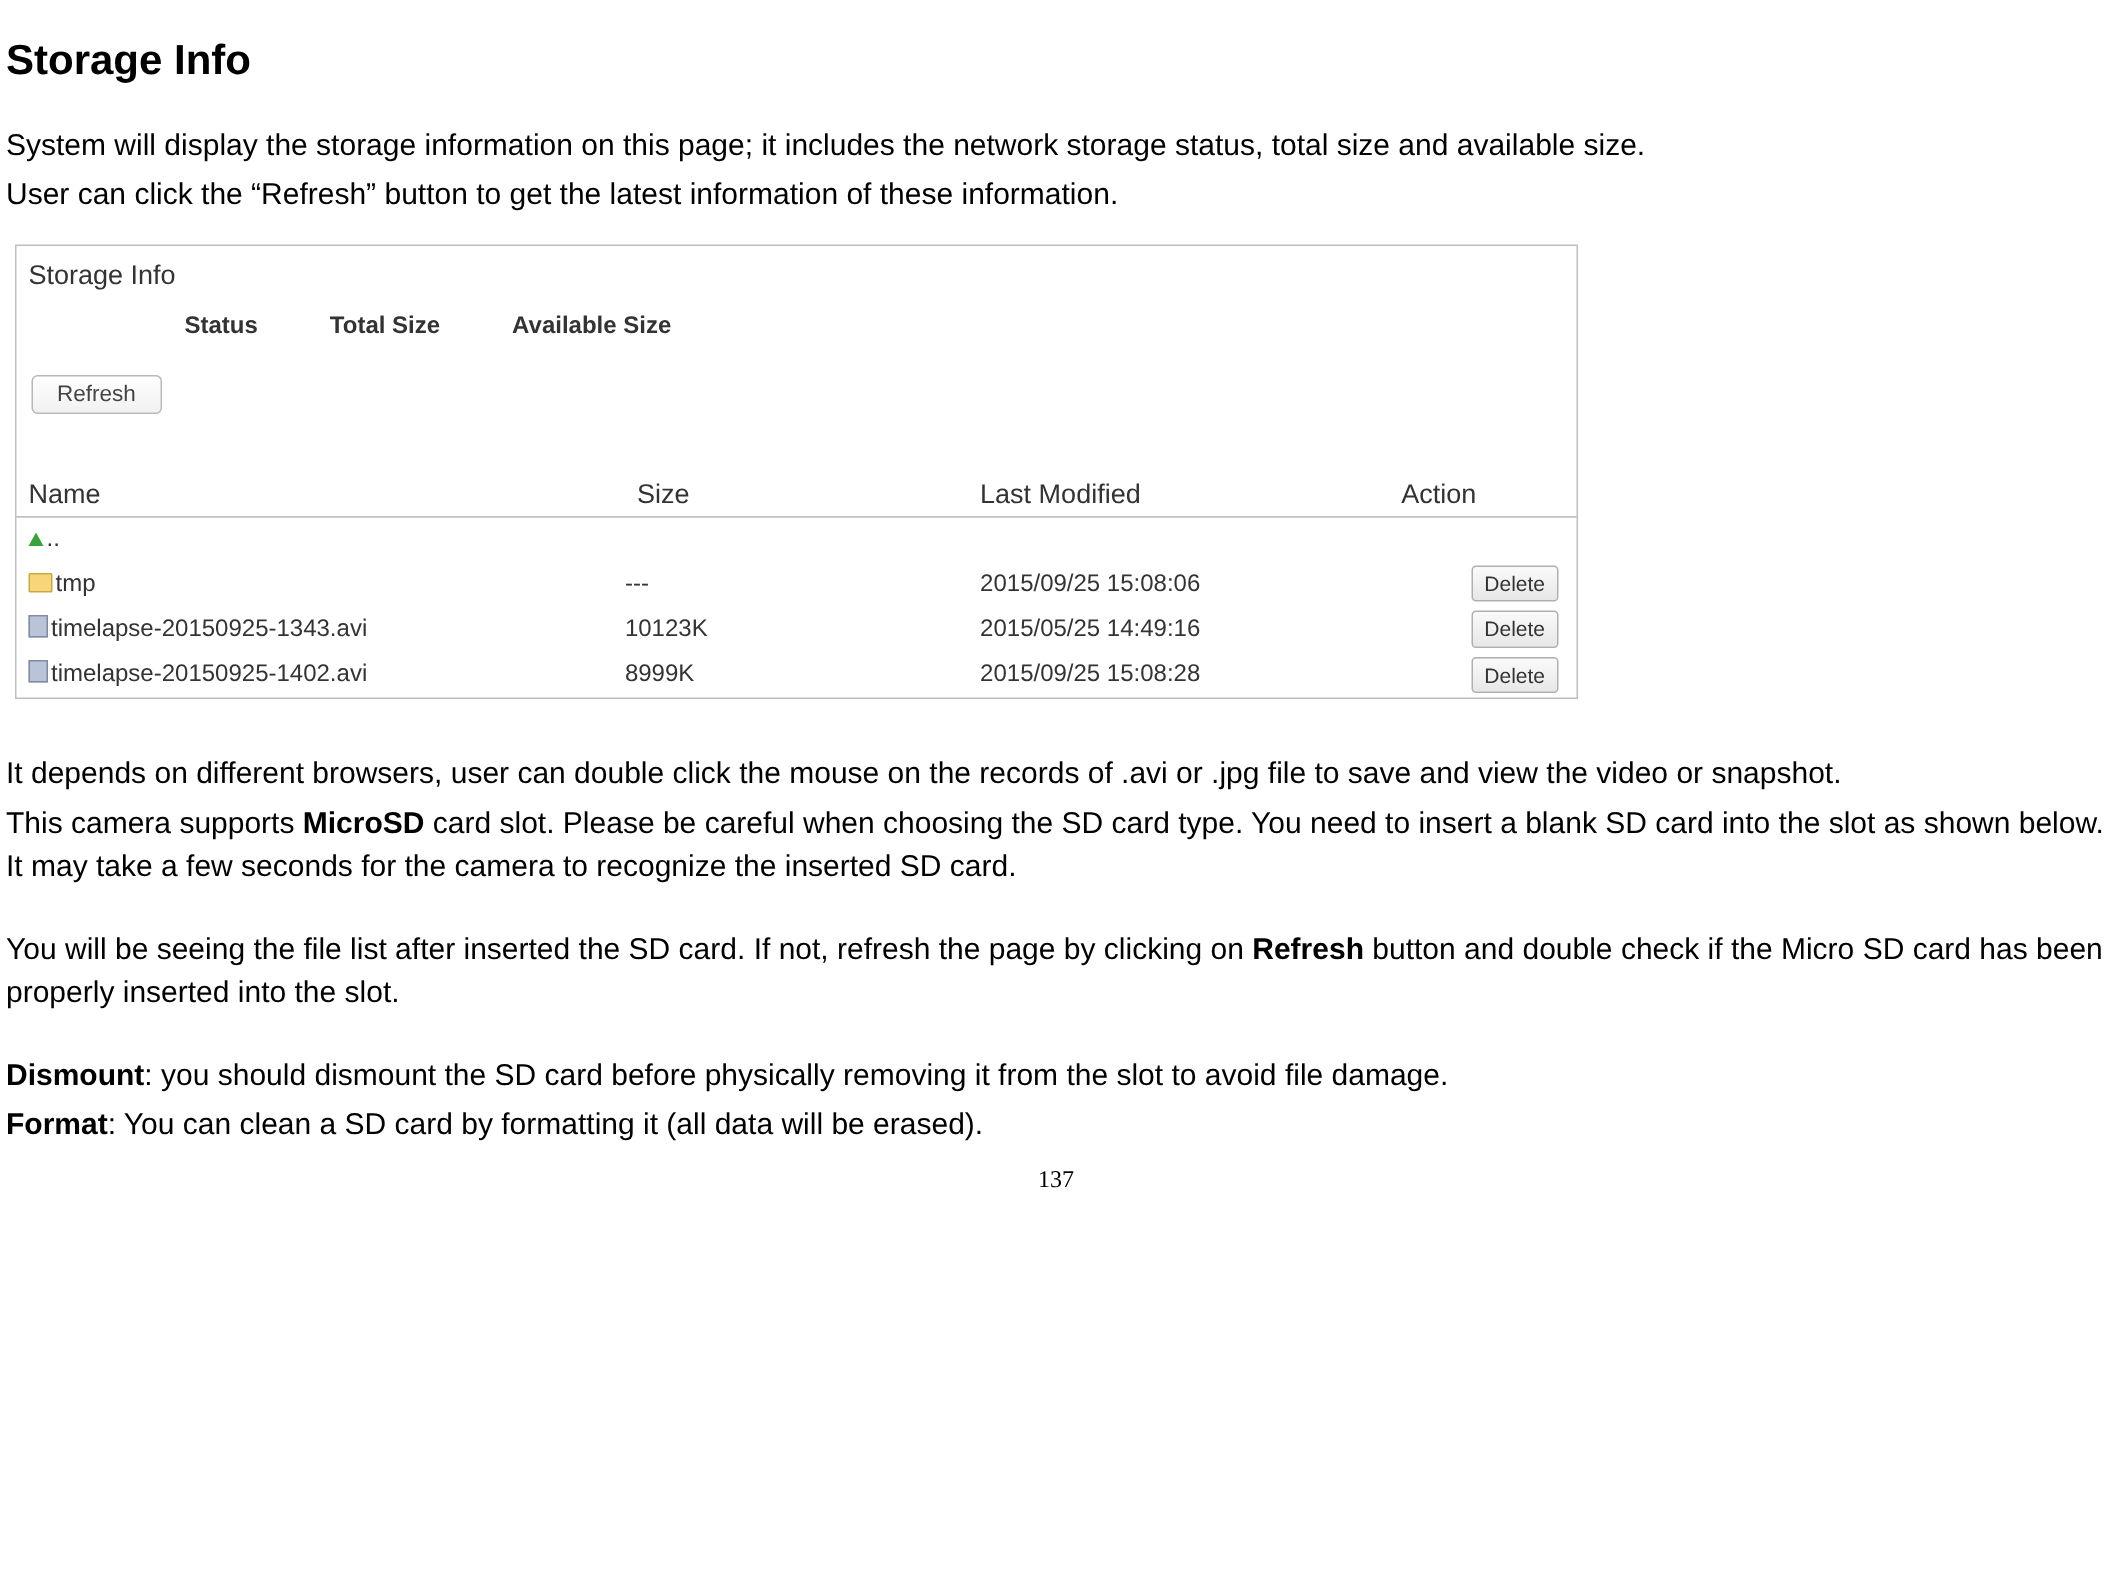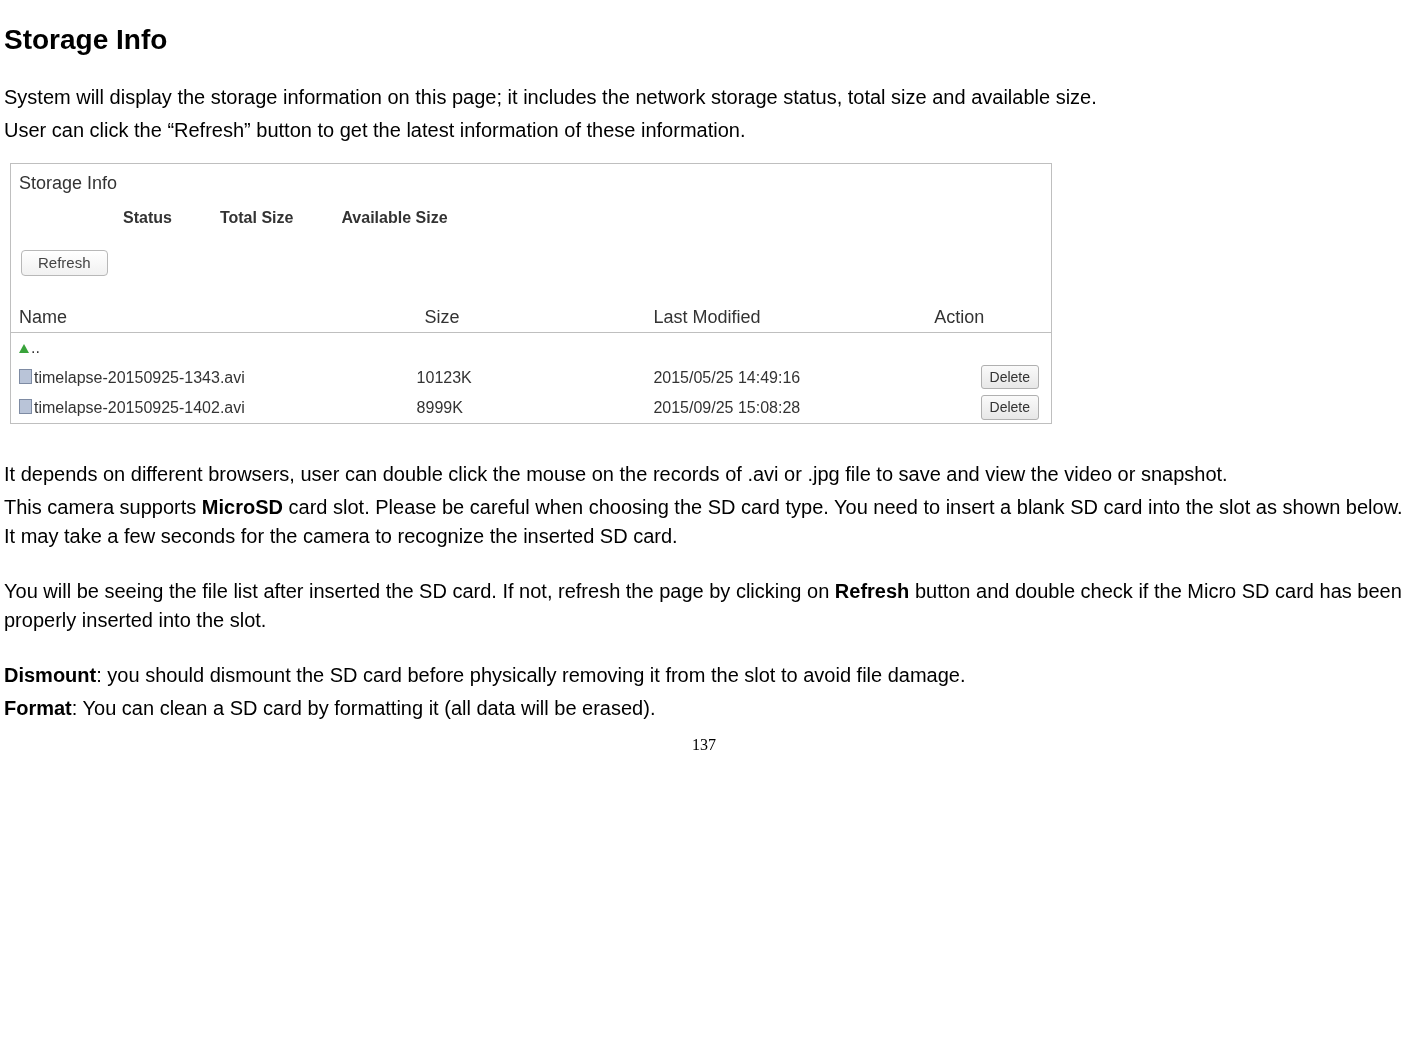--- a/index.html
+++ b/index.html
@@ -70,21 +70,21 @@
     line-height: 18px;
   }
   .btn + .btn { margin-left: 6px; }
   .refresh-wrap { padding: 6px 0 14px 10px; }
   
   table.files {
     width: 100%;
     border-collapse: collapse;
     font-size: 16px;
     color: #333;
-    margin-top: 10px;
+    margin-top: 22px;
   }
   table.files thead th {
     font-weight: 400;
     font-size: 18px;
     text-align: left;
     border-bottom: 1px solid #bfbfbf;
     padding: 4px 8px 2px 8px;
   }
   table.files thead th:last-child { text-align: left; padding-right: 24px; }
   table.files tbody td {
@@ -182,20 +182,26 @@
       </tr>
     </thead>
     <tbody>
       <tr>
         <td><span class="ico ico-up"></span><span>..</span></td>
         <td class="size"></td>
         <td></td>
         <td class="acell"></td>
       </tr>
       <tr>
+        <td><span class="ico ico-folder"></span><span>tmp</span></td>
+        <td class="size">---</td>
+        <td>2015/09/25 15:08:06</td>
+        <td class="acell"><span class="sbtn">Delete</span></td>
+      </tr>
+      <tr>
         <td><span class="ico ico-file"></span><span>timelapse-20150925-1343.avi</span></td>
         <td class="size">10123K</td>
         <td>2015/05/25 14:49:16</td>
         <td class="acell"><span class="sbtn">Delete</span></td>
       </tr>
       <tr>
         <td><span class="ico ico-file"></span><span>timelapse-20150925-1402.avi</span></td>
         <td class="size">8999K</td>
         <td>2015/09/25 15:08:28</td>
         <td class="acell"><span class="sbtn">Delete</span></td>

